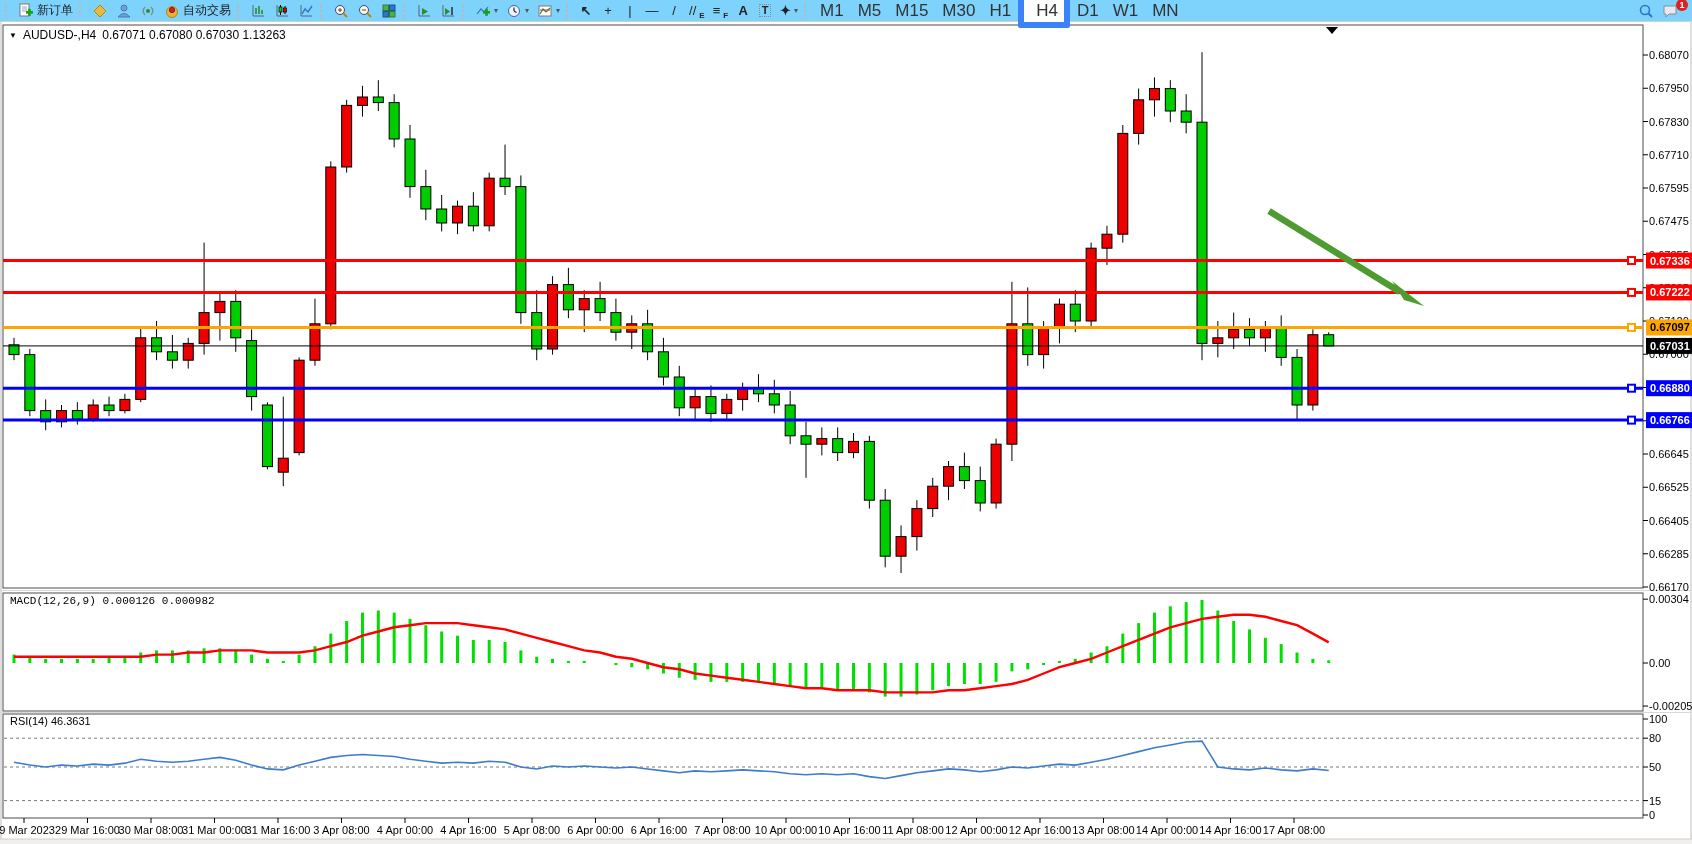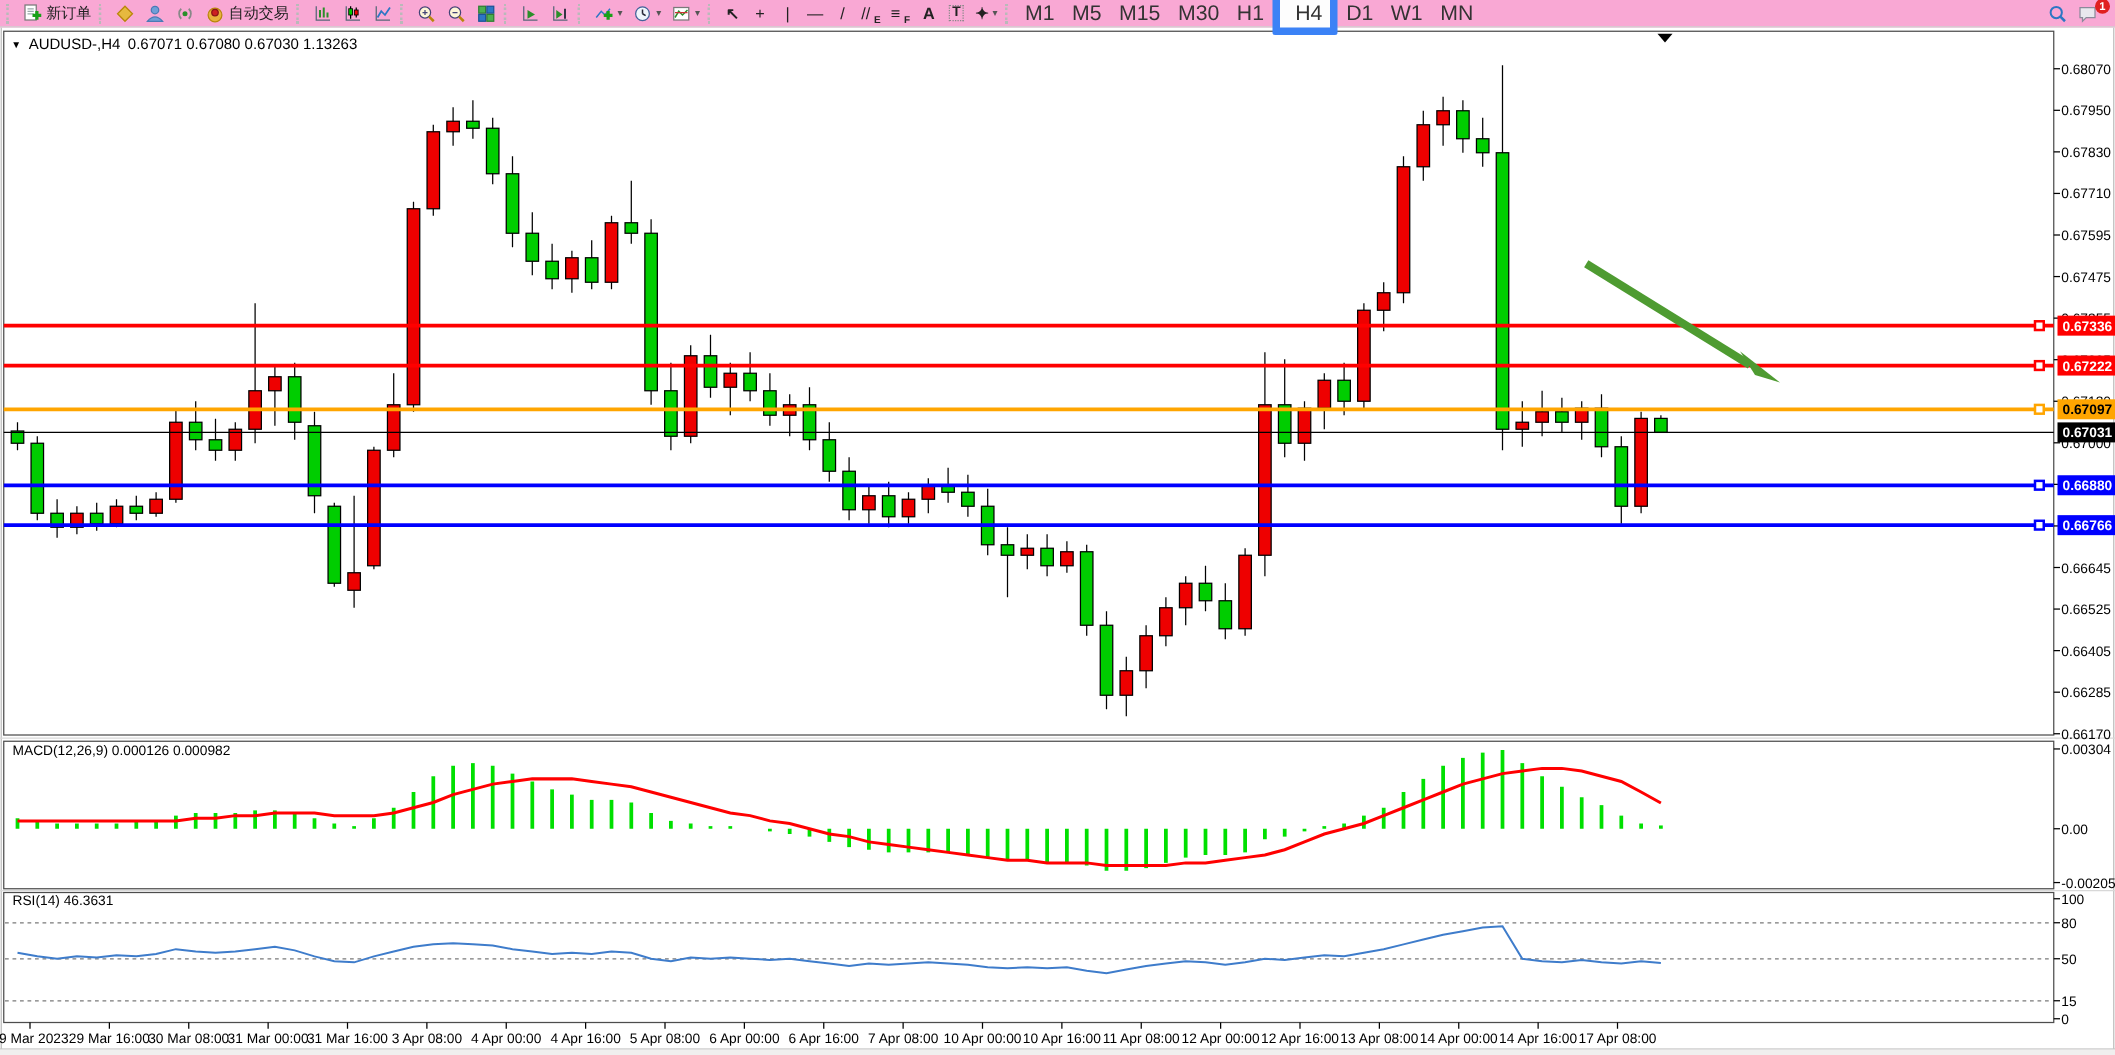--- a/index.html
+++ b/index.html
@@ -2,21 +2,21 @@
 <html><head>
 <meta charset="utf-8">
 <style>
   * { margin:0; padding:0; box-sizing:border-box; }
   html,body { width:1692px; height:844px; background:#fff; overflow:hidden;
     font-family:"Liberation Sans", sans-serif; }
   .screen { position:relative; width:1692px; height:844px; }
 
   
   .toolbar { position:absolute; left:0; top:0; width:1692px; height:22px;
-    background:#f9a8d4; border-bottom:1px solid #cfcfcf; display:flex;
+    background:#7dd3fc; border-bottom:1px solid #cfcfcf; display:flex;
     align-items:center; padding:0 3px; z-index:5; }
   .grip { width:5px; height:16px; border-left:2px dotted #b9b9b9; margin:0 4px 0 2px; }
   .btn { height:20px; min-width:22px; display:flex; align-items:center; justify-content:center;
     padding:0 3px; font-size:12px; color:#222; border:1px solid transparent; border-radius:2px;
     gap:3px; white-space:nowrap; }
   .btn .caret { font-size:8px; color:#555; }
   .glyph { font-size:13px; font-weight:bold; color:#222; line-height:1; }
   .glyph.thin { font-weight:normal; }
   .subletter { font-size:8px; font-weight:bold; color:#222; align-self:flex-end; }
   .boxedT { border:1px dotted #888; padding:0 2px; font-size:11px; font-weight:bold; }
@@ -27,21 +27,21 @@
   .chat-wrap { position:relative; margin-right:6px; }
   .badge { position:absolute; top:-3px; right:-6px; width:12px; height:12px; border-radius:50%;
     background:#e02020; color:#fff; font-size:9px; font-weight:bold; display:flex;
     align-items:center; justify-content:center; }
 
   
   .chart-title { position:absolute; left:9px; top:28px; font-size:12px; color:#000;
     z-index:4; display:flex; align-items:center; gap:6px; }
   .chart-title .tri { font-size:8px; color:#000; }
   .panel-label { position:absolute; left:10px; font-size:11px; color:#000; z-index:4; }
-  #macd-label { top:595px; }
+  #macd-label { top:595px;font-family:Liberation Mono, monospace; }
   #rsi-label  { top:715px; }
   svg#chart { position:absolute; left:0; top:0; z-index:1; }
 </style>
 </head>
 <body>
 
 <div class="screen">
 
   <div class="toolbar">
     <div class="grip"></div>

